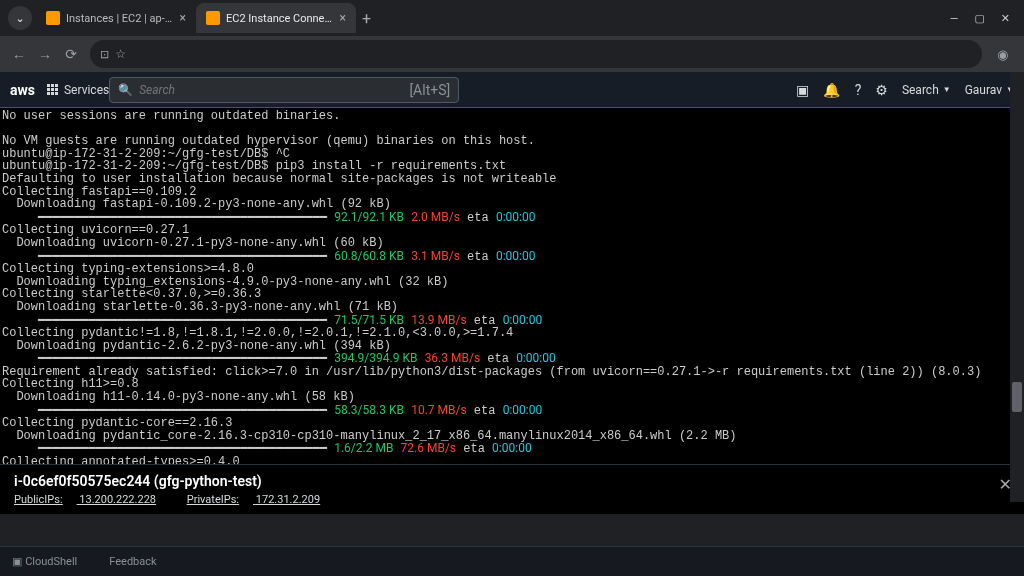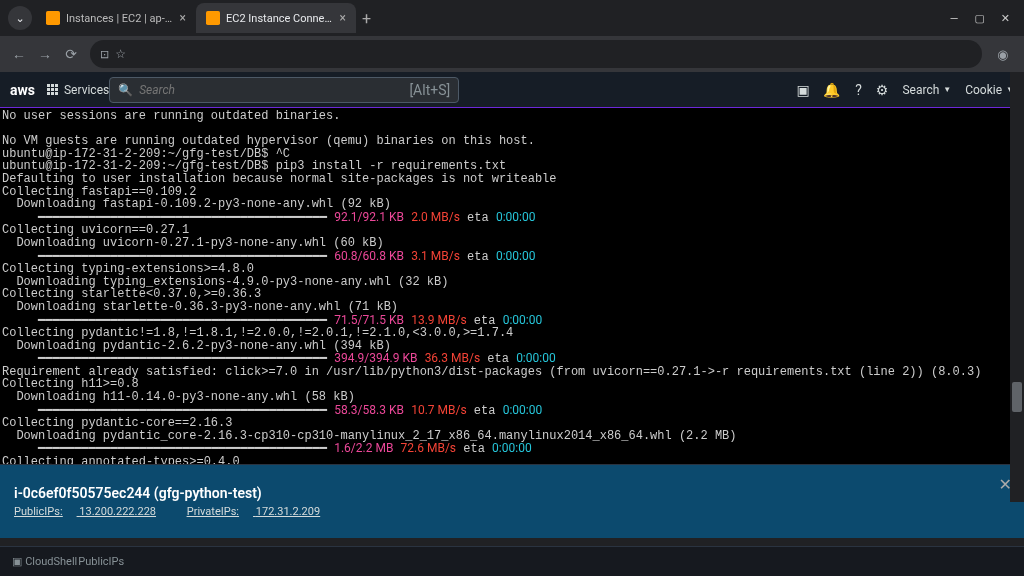--- a/index.html
+++ b/index.html
@@ -35,34 +35,34 @@
 .search-box .sico { font-size: 12px; color:#879196; margin-right:6px;}
 .search-box input { background:transparent; border:none; outline:none; color:#d5dbdb; font-size:12px; font-style:italic; flex:1;}
 .search-box .hint { color:#879196; font-size:14px;margin-left:48px;}
 .aws-right { margin-left:auto; display:flex; align-items:center; gap:14px; color:#d5dbdb;}
 .aws-right .ico { font-size:14px;}
 .region, .user { font-size:12px; display:flex; align-items:center; gap:4px;}
 .caret { font-size:8px;}
 
 
 .terminal { background:#000; color:#ccc; font-family: "Courier New", monospace; font-size: 12px; line-height: 1.05; padding: 2px 2px; height: 356px; overflow:hidden; position:relative; white-space: pre; }
-.green { color: #ec4899; }
+.green { color: #22c55e; }
 .red { color: #f44336; }
 .cyan { color: #26c6da; }
 
 
-.instance-panel { background: #0c4a6e; padding: 20px 14px; border-top: 1px solid #2a3340; position:relative;}
+.instance-panel { background: #000000; padding: 8px 14px; border-top: 1px solid #2a3340; position:relative;}
 .inst-title { font-size: 14px; font-weight: 600; color:#fff; margin-bottom: 4px;}
 .inst-ips { font-size: 11px; color: #d5dbdb; }
 .inst-ips span { margin-right: 14px; text-decoration: underline;}
 .panel-close { position:absolute; right:12px; top:10px; color:#aaa; font-size:16px;}
 
 
 .footer { background: #16191f; height: 30px; display:flex; align-items:center; padding: 0 12px; font-size:11px; color:#879196; border-top: 1px solid #2a3340; position:absolute; bottom:0; width:100%;}
-.footer .left { display:flex; gap:1px; align-items:center;}
+.footer .left { display:flex; gap:32px; align-items:center;}
 .footer .right { margin-left:auto; display:flex; gap:16px; align-items:center;}
 .footer .copy { color:#687078;}
 .scrollbar { position:absolute; right:0; top:72px; width:14px; height: 430px; background:#202124;}
 .scrollbar .thumb { width:10px; height:30px; background:#5f6368; border-radius:2px; margin:310px auto 0;}
 </style>
 </head>
 <body>
 
 <div class="browser-top">
   <div class="circle-btn">⌄</div>
@@ -130,21 +130,21 @@
   <div class="aws-right">
     <span class="ico">▣</span>
     <span class="ico">🔔</span>
     <span class="ico">?</span>
     <span class="ico">⚙</span>
     <div class="region">
         <span>Search</span>
         <span class="caret">▼</span>
       </div>
     <div class="user">
-        <span>Cookie</span>
+        <span>Gaurav</span>
         <span class="caret">▼</span>
       </div>
   </div>
 </div>
 
 <div class="terminal" id="term">No user sessions are running outdated binaries.
 
 No VM guests are running outdated hypervisor (qemu) binaries on this host.
 ubuntu@ip-172-31-2-209:~/gfg-test/DB$ ^C
 ubuntu@ip-172-31-2-209:~/gfg-test/DB$ pip3 install -r requirements.txt
@@ -179,19 +179,19 @@
   <div class="inst-ips">
     <span><span>PublicIPs:</span> <span>13.200.222.228</span></span>
     <span><span>PrivateIPs:</span> <span>172.31.2.209</span></span>
   </div>
   <span class="panel-close">✕</span>
 </div>
 
 <div class="footer">
   <div class="left">
     <span>▣ <span>CloudShell</span></span>
-    <span>PublicIPs</span>
+    <span>Feedback</span>
   </div>
 </div>
 
 <div class="scrollbar">
     <div class="thumb"></div>
   </div>
 
 </body></html>

